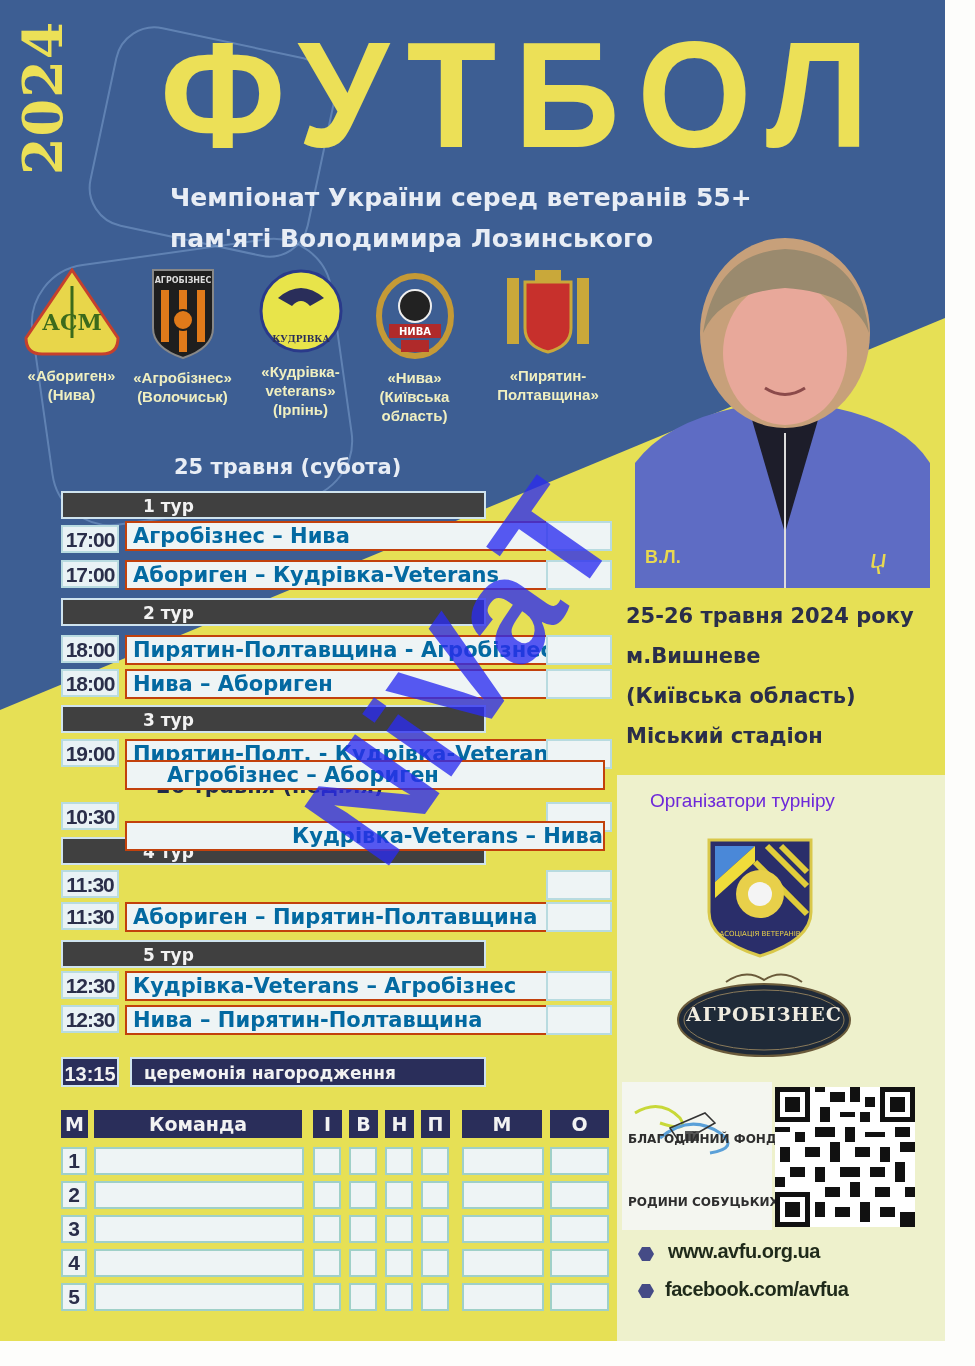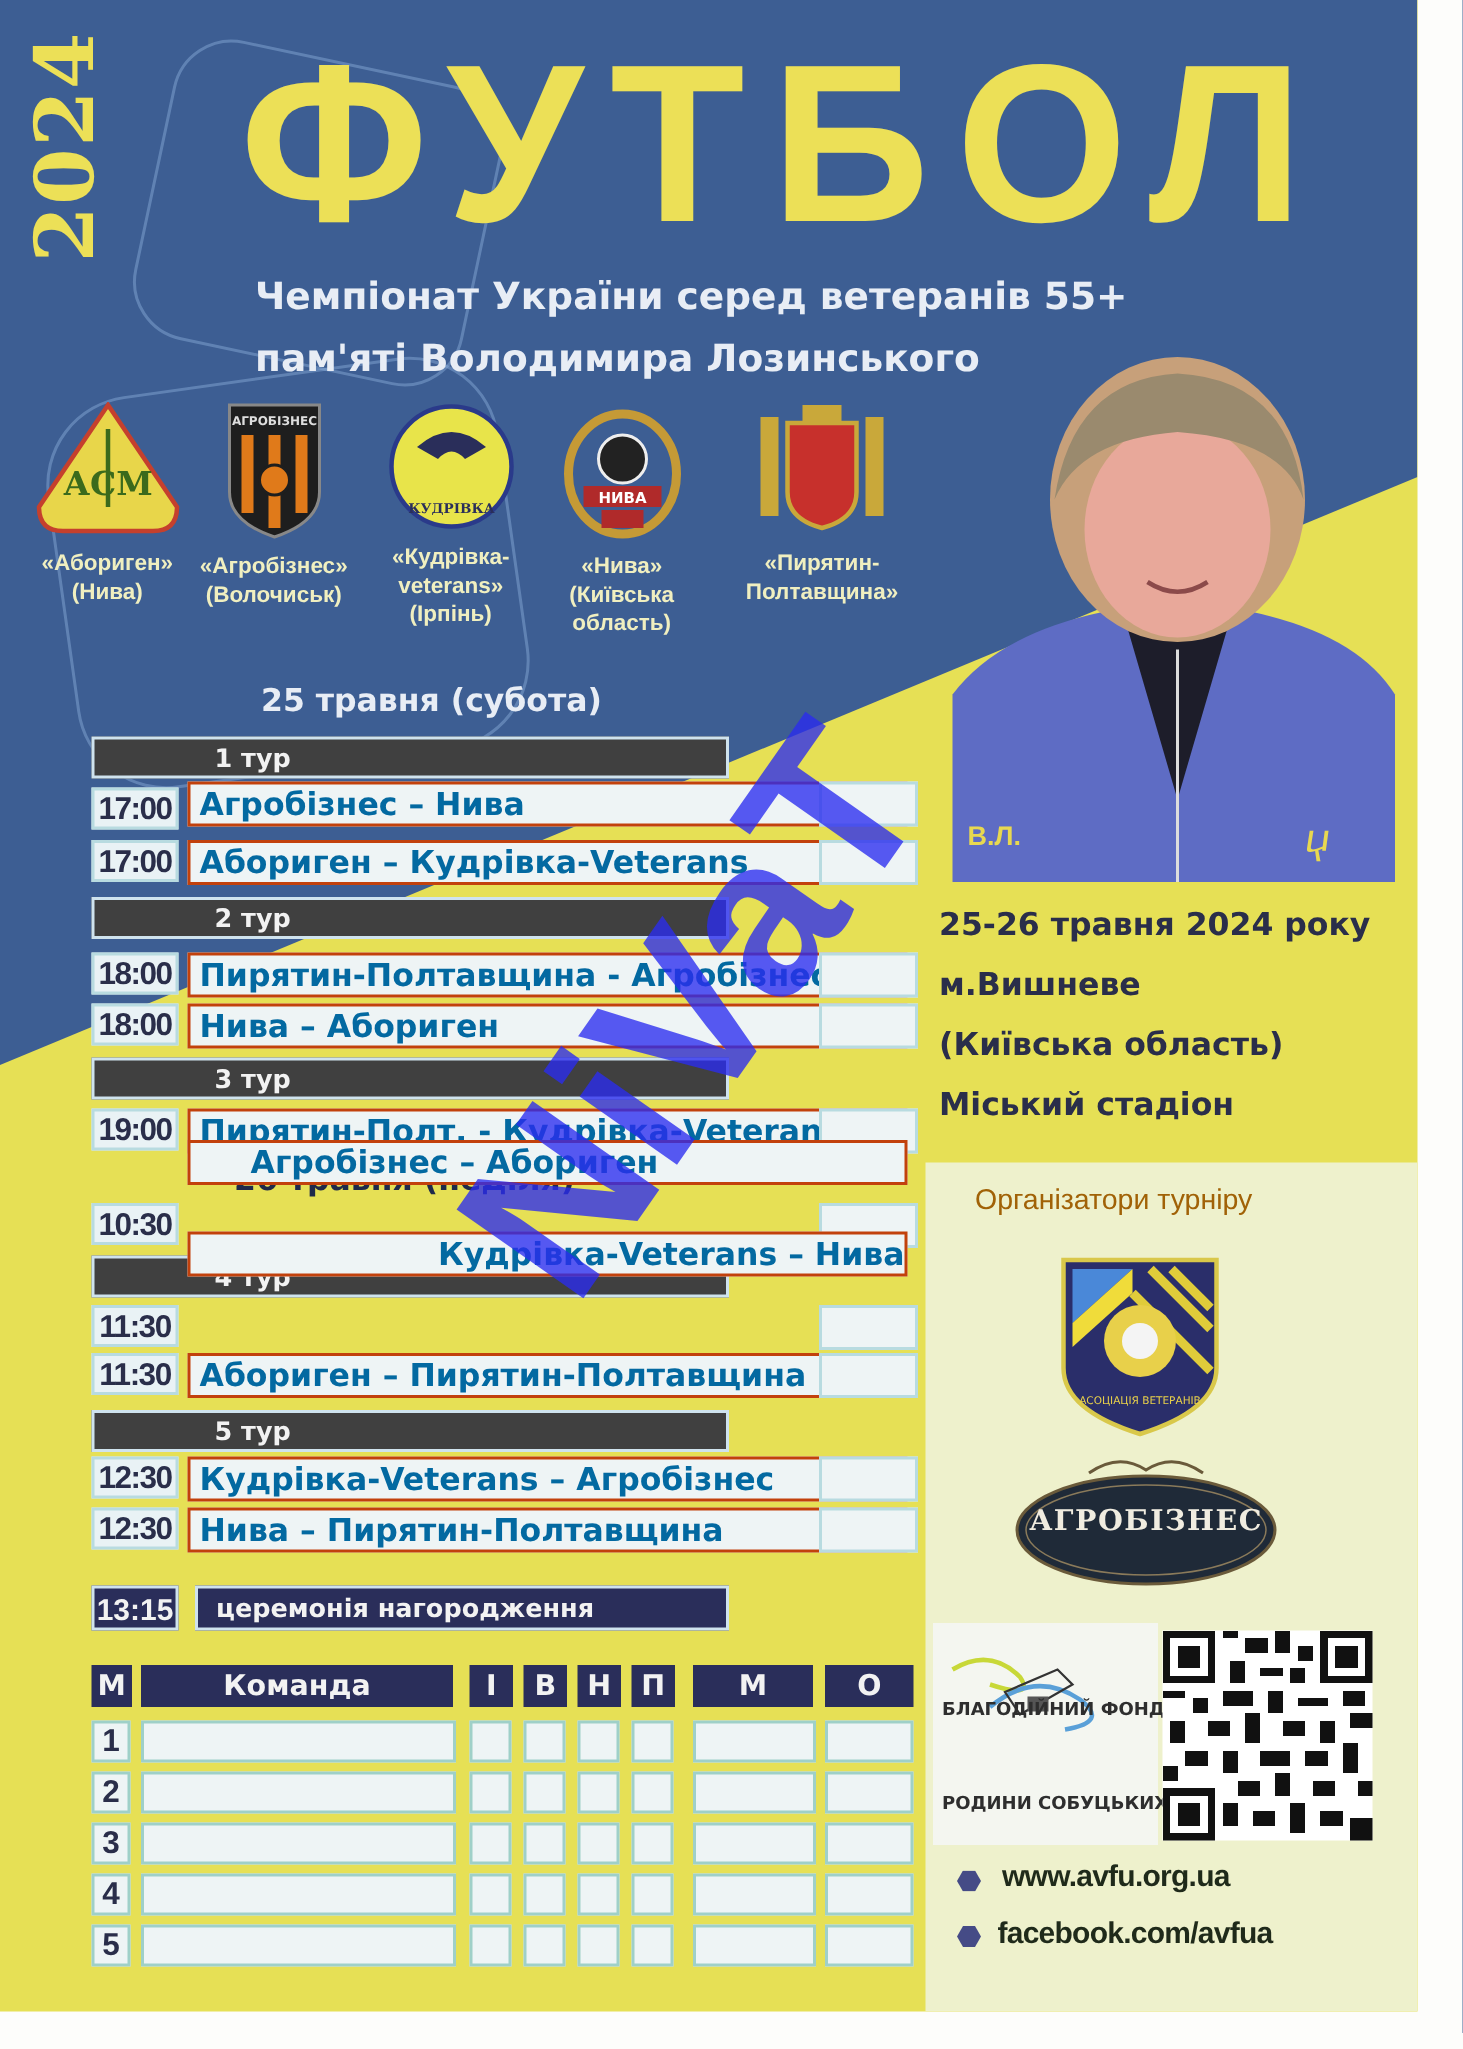--- a/index.html
+++ b/index.html
@@ -33,21 +33,21 @@
   .ceremony { position:absolute; left:130px; top:1057px; width:356px; height:30px; background:#2a2e5a; color:#f2f2f2;
               font:bold 17px "DejaVu Sans", sans-serif; line-height:28px; padding-left:12px; box-sizing:border-box; border:2px solid #cfe3ee; }
   .th { position:absolute; top:1110px; height:28px; background:#2a2e5a; color:#f2f2f2; font:bold 19px "DejaVu Sans", sans-serif;
         text-align:center; line-height:28px; }
   .td { position:absolute; height:28px; background:#eef4f5; border:2px solid #9fd0c8; box-sizing:border-box; }
   .rownum { position:absolute; left:61px; width:26px; height:28px; background:#eef4f5; border:2px solid #9fd0c8; box-sizing:border-box;
             color:#2a2e4a; font:bold 21px "Liberation Sans", sans-serif; text-align:center; line-height:24px; }
   .photo { position:absolute; left:625px; top:233px; width:320px; height:360px; }
   .info { position:absolute; left:626px; color:#2a2e4a; font:bold 21px "DejaVu Sans", sans-serif; }
   .org-panel { position:absolute; left:617px; top:775px; width:328px; height:566px; background:#eef1cc; }
-  .org-title { position:absolute; left:650px; top:790px; color:#a16207; font:19px "Liberation Sans", sans-serif; }
+  .org-title { position:absolute; left:650px; top:790px; color:#6d28d9; font:19px "Liberation Sans", sans-serif; }
   .link { position:absolute; color:#1f2a1a; font:bold 20px "Liberation Sans", sans-serif; letter-spacing:-0.5px; }
   .hex { position:absolute; width:16px; height:14px; background:#454b86; clip-path:polygon(25% 0,75% 0,100% 50%,75% 100%,25% 100%,0 50%); }
   .watermark { position:absolute; left:300px; top:470px; width:340px; height:420px; pointer-events:none; }
 </style>
 </head>
 <body>
 
 <div class="flyer">
   <div class="bg-blue"></div>
 

